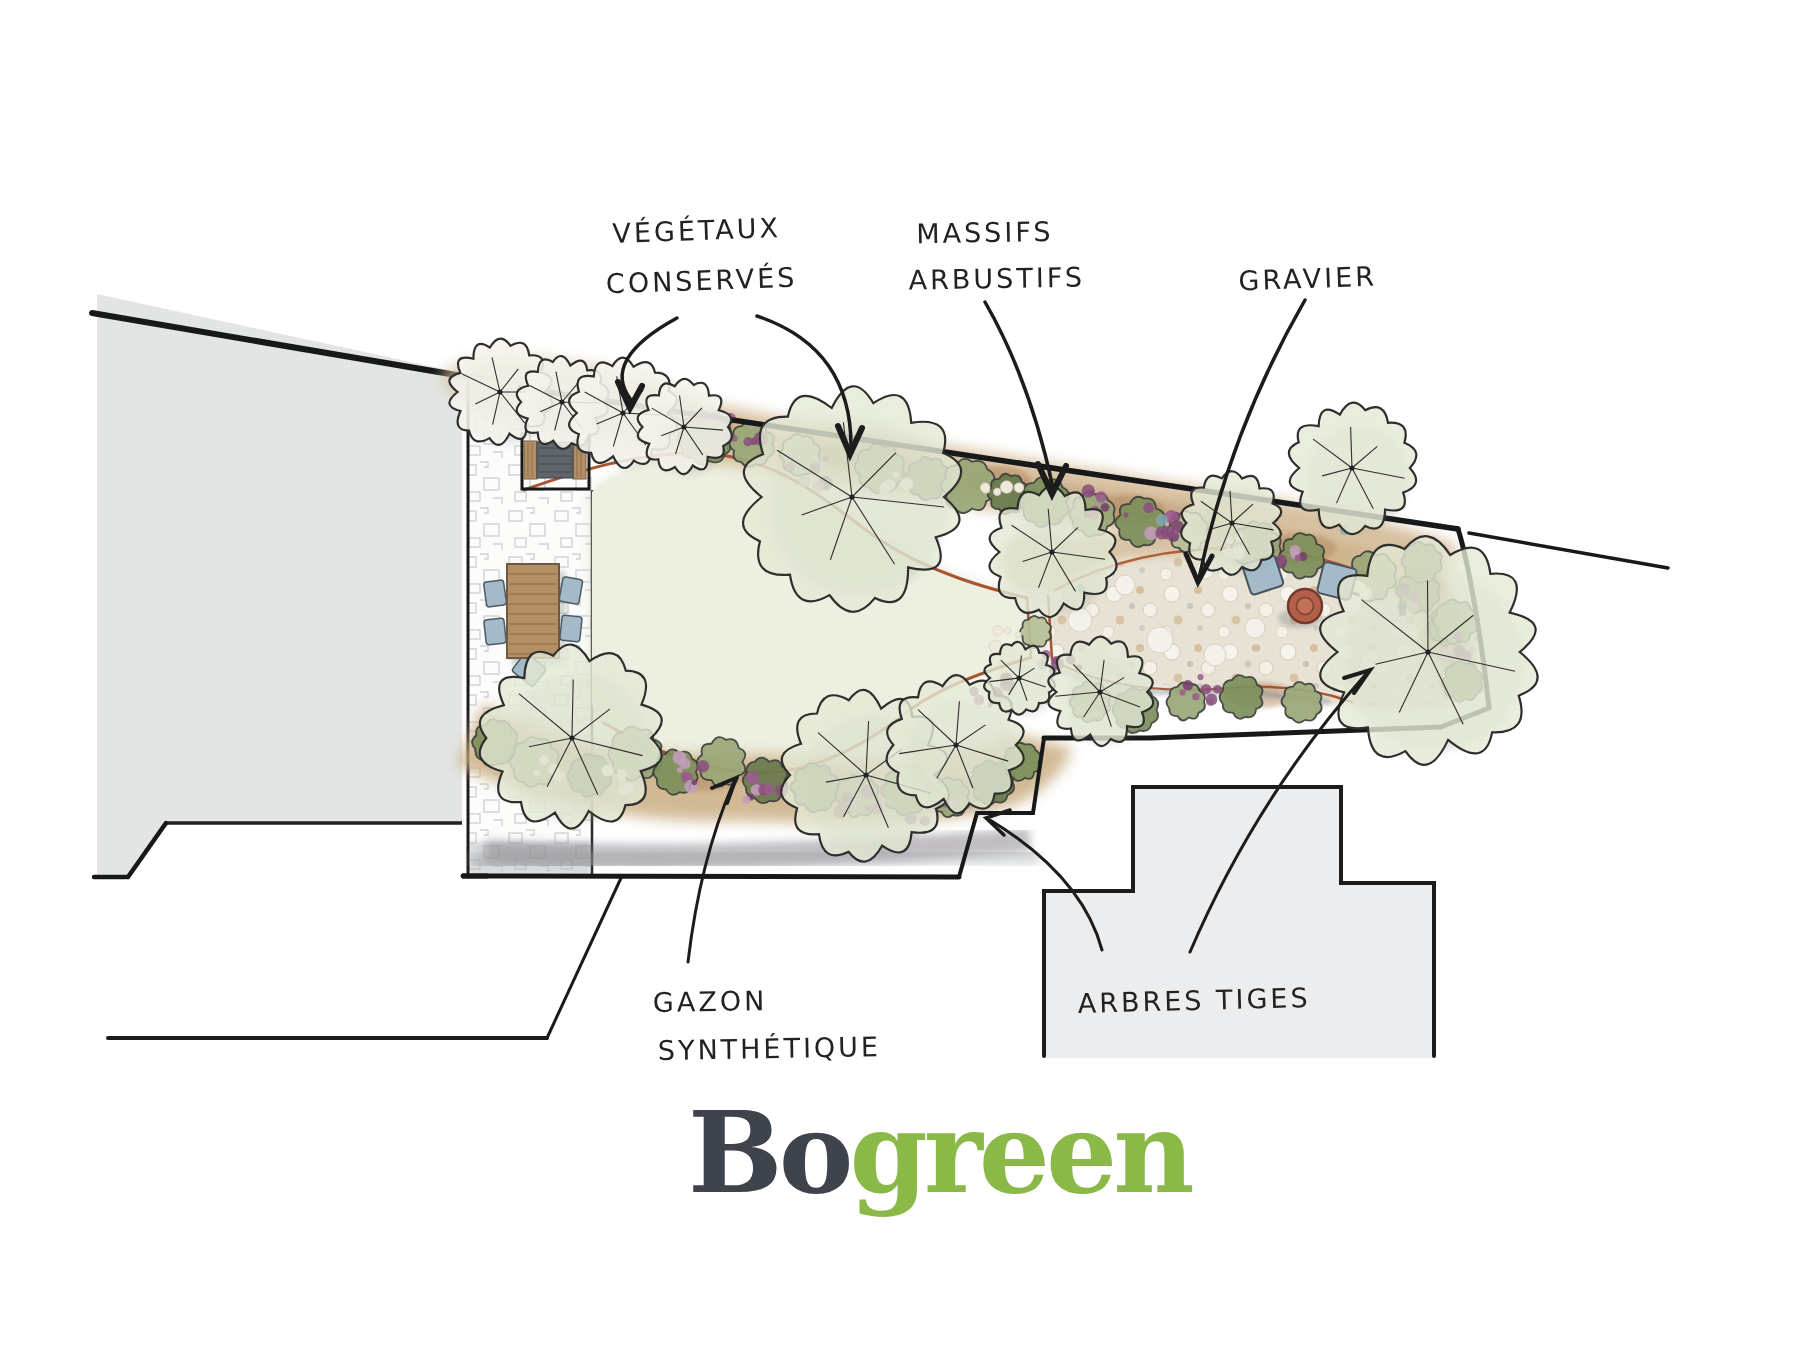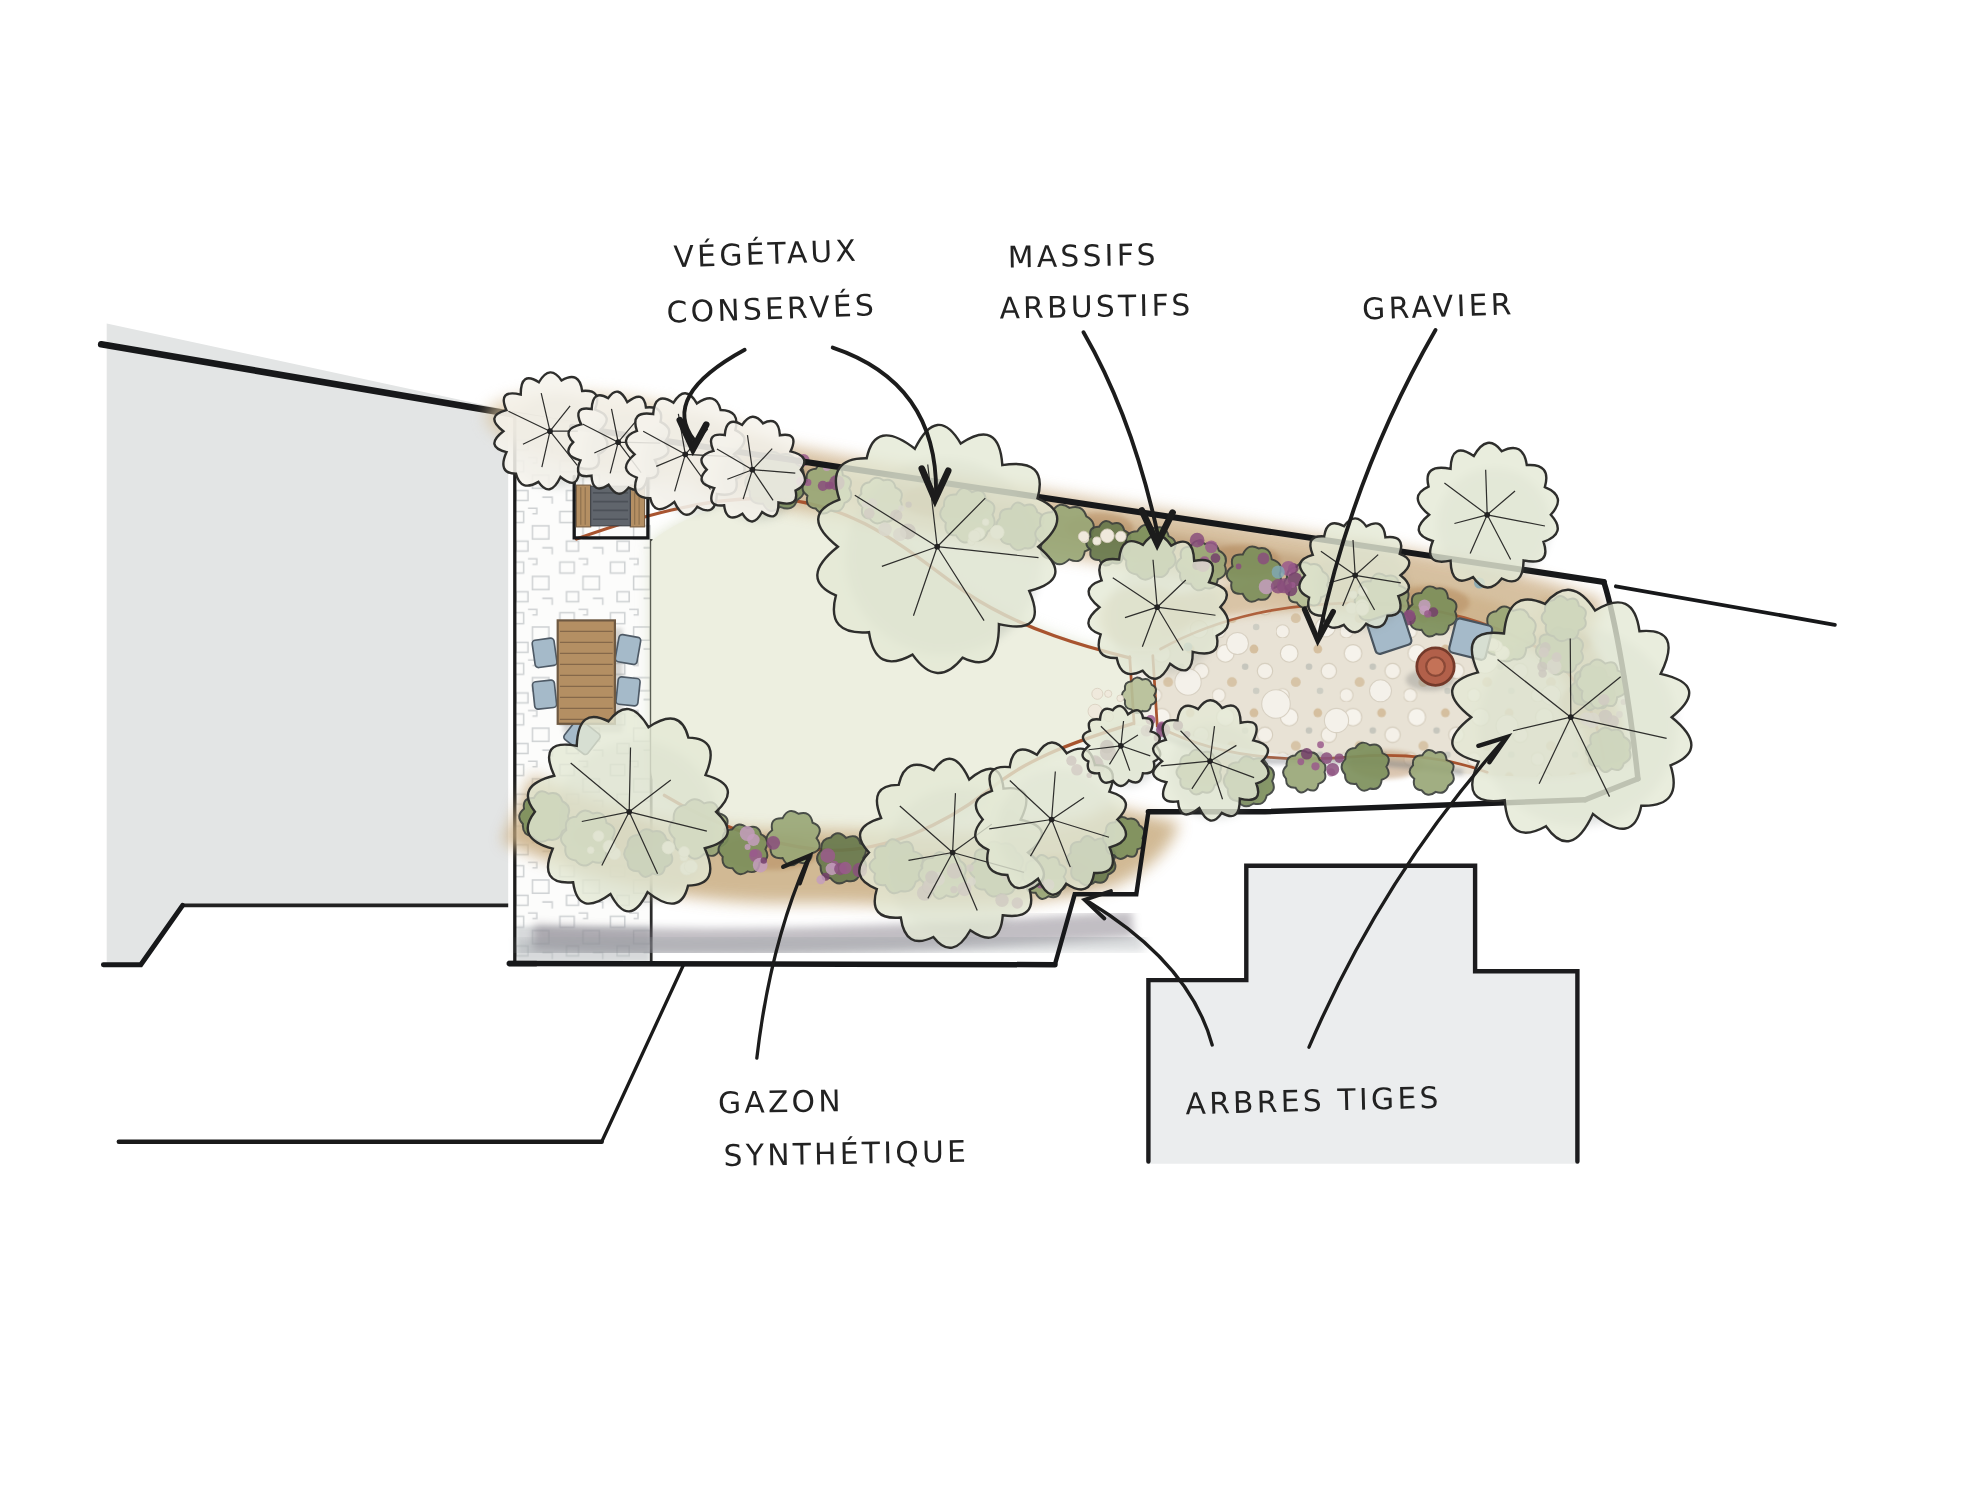--- a/index.html
+++ b/index.html
@@ -613,13 +613,14 @@
     <text class="anno" x="997" y="288" text-anchor="middle" transform="rotate(-1 997 288)">ARBUSTIFS</text>
     <text class="anno" x="1308" y="288" text-anchor="middle" transform="rotate(-2 1308 288)">GRAVIER</text>
     <text class="anno" x="653" y="1012" transform="rotate(-1 653 1012)">GAZON</text>
     <text class="anno" x="658" y="1060" transform="rotate(-1 658 1060)">SYNTHÉTIQUE</text>
     <text class="anno" x="1078" y="1013" transform="rotate(-1.5 1078 1013)">ARBRES TIGES</text>
   </g>
 </svg>
 </div>
 
 <div class="logo">
+  <div class="logo-main"><span>Bo</span><span class="green">green</span></div>
 </div>
 
 </body></html>

